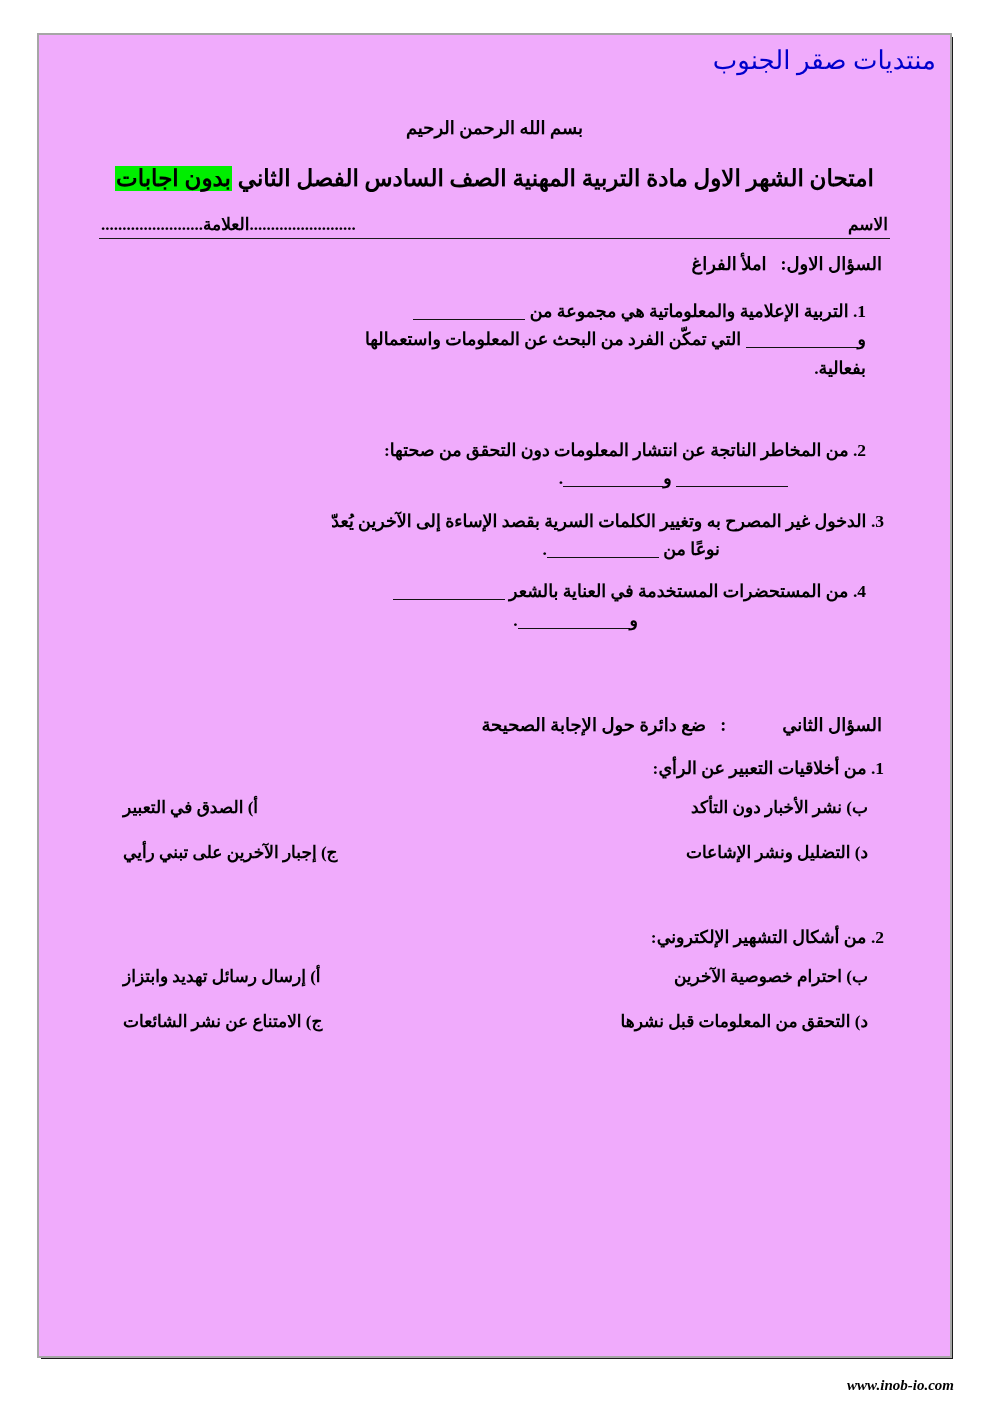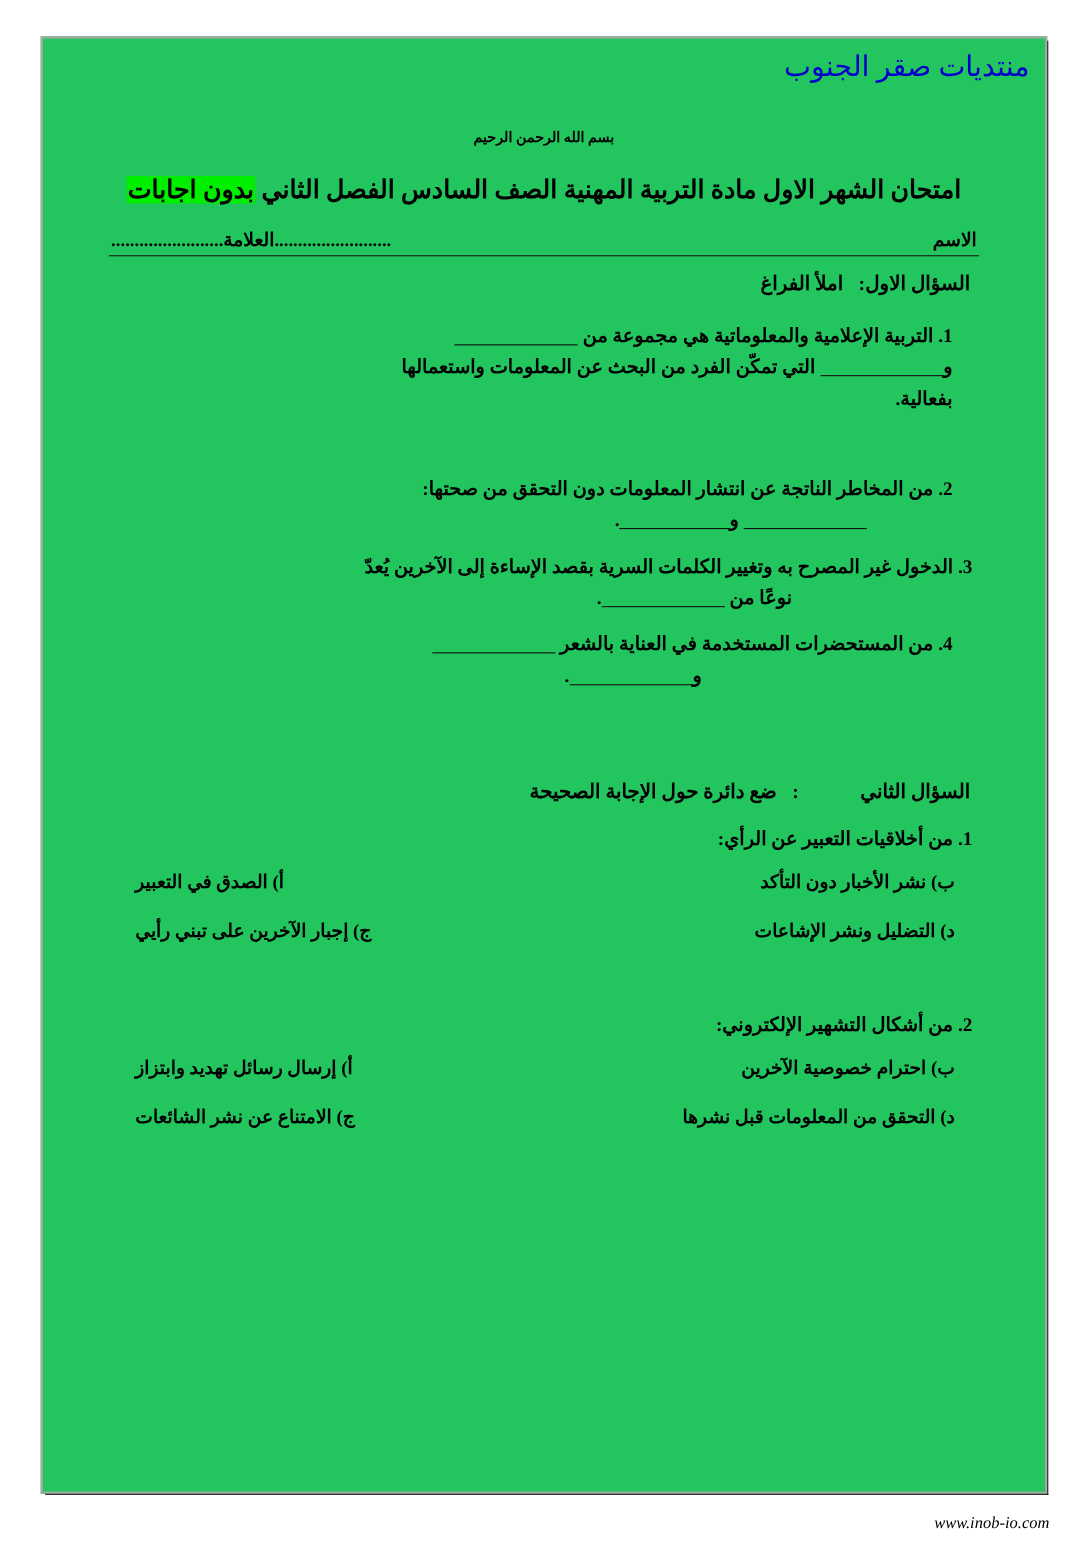--- a/index.html
+++ b/index.html
@@ -17,21 +17,21 @@
 
   
   .page-frame {
     position: absolute;
     left: 37px;
     top: 33px;
     width: 915px;
     height: 1325px;
     border: 2px solid #a6a6a6;
     box-sizing: border-box;
-    background: #22c55e;
+    background: #f0abfc;
   }
   .page-frame::after{
     content:"";
     position:absolute;
     right:-3px; top:2px; bottom:-3px; left:2px;
     border-right:1px solid #1a1a1a;
     border-bottom:1px solid #1a1a1a;
     pointer-events:none;
   }
 
@@ -55,21 +55,21 @@
     left: 58px;
     top: 82px;
     direction: rtl;
     text-align: right;
     color: #000000;
   }
 
   .basmala {
     text-align: center;
     font-weight: bold;
-    font-size: 13px;
+    font-size: 18px;
     margin-bottom: 26px;
     letter-spacing: 0px;
   }
 
   .exam-title {
     text-align: center;
     font-weight: bold;
     font-size: 23px;
     margin-bottom: 22px;
   }
@@ -284,15 +284,15 @@
         <span>ج)</span>
         <span>الامتناع عن نشر الشائعات</span>
       </div>
     </div>
 
   </div>
 </div>
 
 <div class="footer-wrap">
   <div class="footer-inner">
-    <span style="font-weight:normal;font-style:italic;font-size:15px;font-family:'Liberation Serif',serif;">www.inob-io.com</span>
+    <span style="font-weight:bold;font-style:italic;font-size:15px;font-family:'Liberation Serif',serif;">www.inob-io.com</span>
   </div>
 </div>
 
 </body></html>

